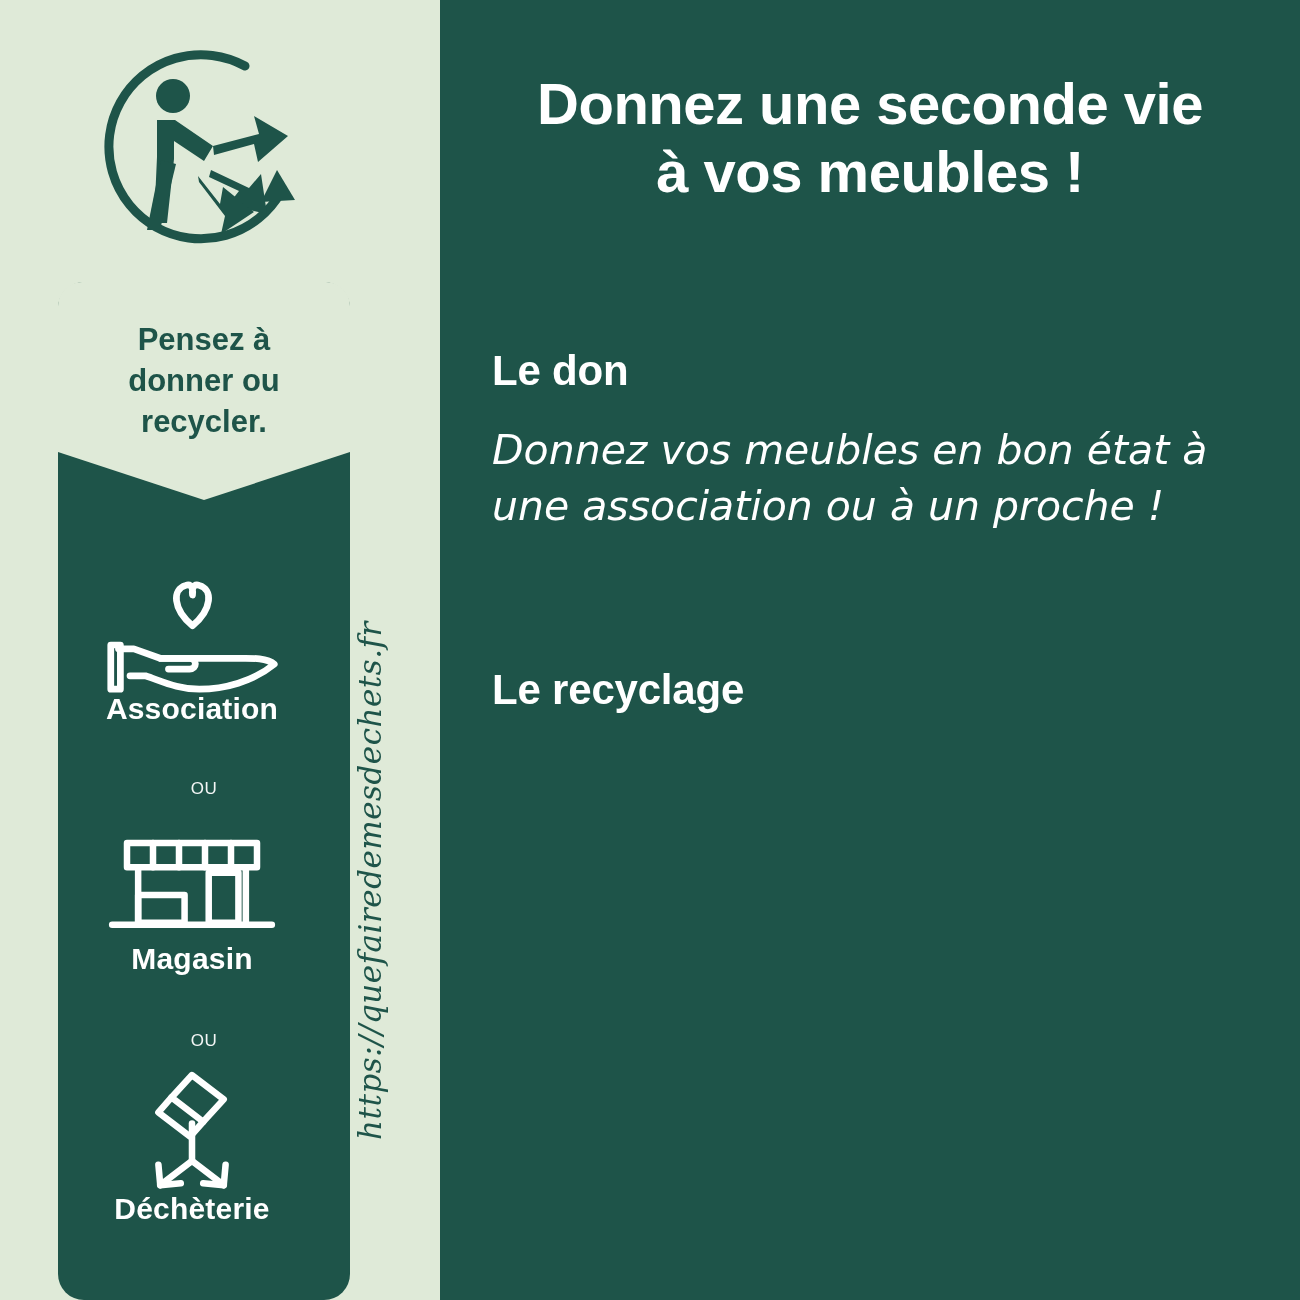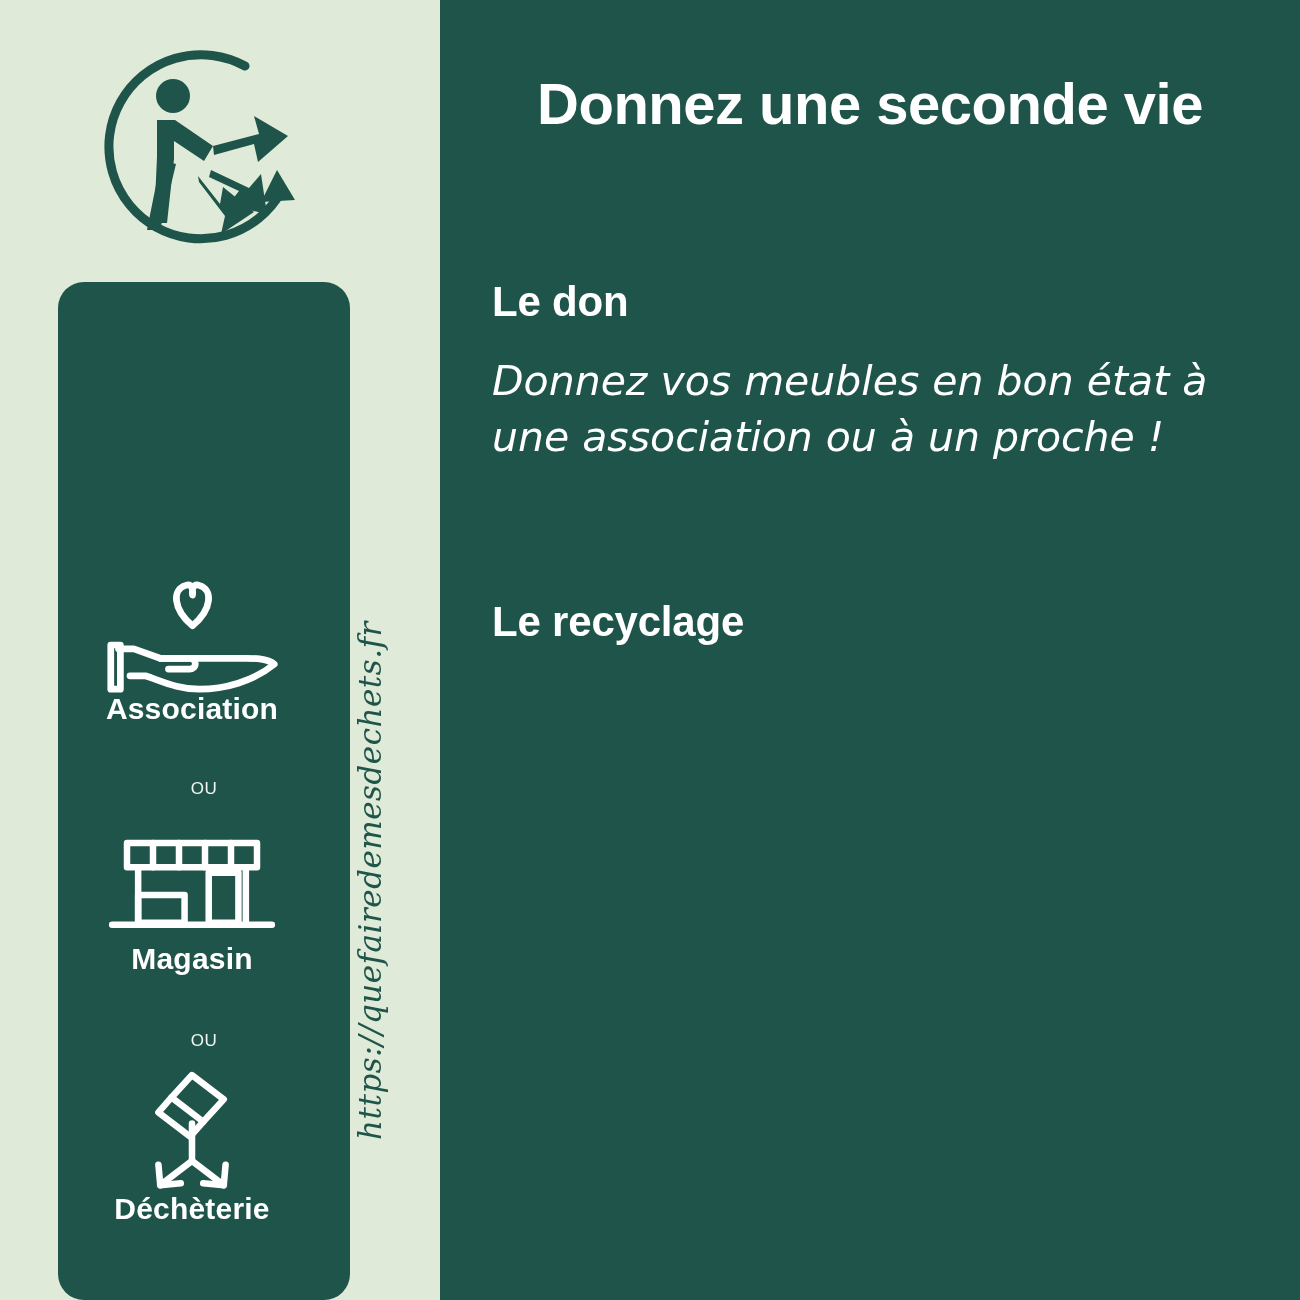--- a/index.html
+++ b/index.html
@@ -161,20 +161,28 @@
         <g fill="#1e5449">
           <path d="M118 104 l46 -12 -5 -18 34 20 -30 26 -4 -18 -40 11 z"></path>
           <path d="M116 128 l38 18 12 -14 6 40 -39 -9 11 -14 -30 -14 z"></path>
           <path d="M104 140 l26 34 -4 18 33 -22 -31 -25 -3 17 -22 -28 z"></path>
         </g>
       </svg>
     </div>
 
     <div class="green-card">
 
+      <div class="plaque">
+        <div class="plaque-bg"></div>
+        <div class="plaque-text">
+          <div>Pensez à</div>
+          <div>donner ou</div>
+          <div>recycler.</div>
+        </div>
+      </div>
 
       <div class="icon-block" style="top:290px">
         <div class="glyph">
           <svg viewBox="0 0 190 130" width="185" height="125" aria-hidden="true">
             <g fill="none" stroke="#ffffff" stroke-width="7" stroke-linecap="round" stroke-linejoin="round">
               <path d="M95 58 C74 40 74 20 88 16 C97 13 95 26 95 26 C95 26 93 13 102 16 C116 20 116 40 95 58 Z"></path>
               <path d="M18 82 h16 l28 10 h30 c8 0 8 11 0 11 h-22"></path>
               <path d="M62 92 h70 c20 0 40 -2 48 6 c-22 18 -52 26 -78 26 c-22 0 -38 -8 -56 -14 h-16"></path>
               <path d="M10 78 h10 v46 h-10 z"></path>
             </g>
@@ -219,20 +227,21 @@
         <div class="caption">Déchèterie</div>
       </div>
     </div>
 
     <div class="vertical-url">https://quefairedemesdechets.fr</div>
   </div>
 
   <div class="right-pane">
     <div class="headline">
       <div>Donnez une seconde vie</div>
+      <div>à vos meubles !</div>
     </div>
 
     <div class="section sec-1">
       <div class="sec-title">Le don</div>
       <div class="sec-body">Donnez vos meubles en bon état à une association ou à un proche !</div>
     </div>
 
     <div class="section sec-2">
       <div class="sec-title">Le recyclage</div>
     </div>

